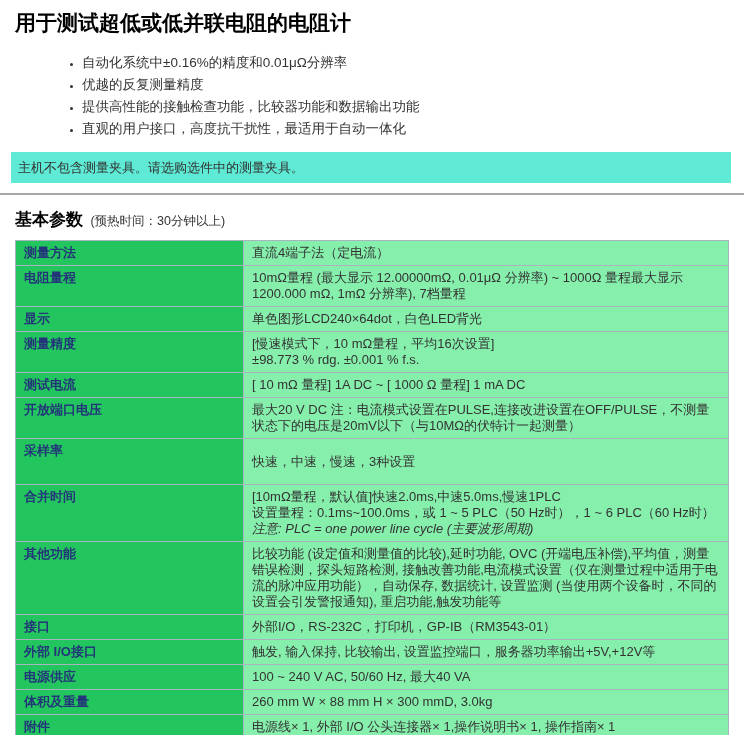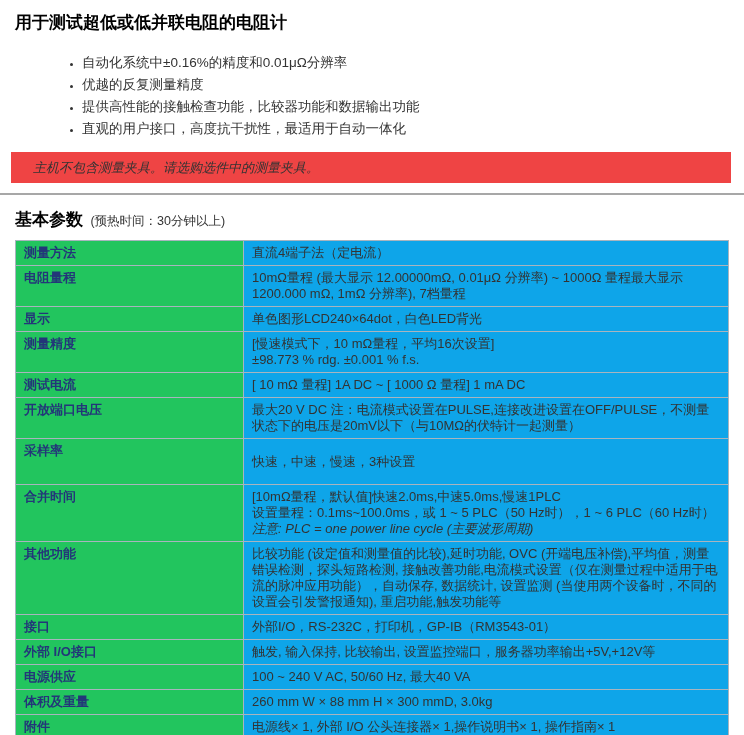--- a/index.html
+++ b/index.html
@@ -7,47 +7,46 @@
     margin: 0; padding: 0;
     width: 744px;
     background: #ffffff;
     font-family: "Liberation Sans", "DejaVu Sans", sans-serif;
     color: #333333;
   }
   .page { width: 744px; position: relative; }
 
   h1.page-title {
     margin: 12px 15px 0 15px;
-    font-size: 17px;
+    font-size: 21px;
     line-height: 22px;
     font-weight: bold;
     color: #000000;
   }
 
   ul.feature-list {
     margin: 18px 0 0 0;
     padding: 0 0 0 82px;
     list-style: disc outside;
   }
   ul.feature-list li {
     font-size: 13.5px;
     line-height: 20px;
     padding: 1px 0;
     color: #333333;
   }
   ul.feature-list li::marker { font-size: 9px; color: #333333; }
 
   .notice-box {
     margin: 12px 13px 0 11px;
-    background: #ef4444;
-    padding: 7px 22px;
+    background: #5eead4;
+    padding: 7px 7px;
     font-size: 13px;
     line-height: 17px;
     color: #333333;
-    font-style: italic;
   }
 
   hr.section-divider {
     margin: 10px 0 0 0;
     border: none;
     border-top: 2px solid #A7A7A7;
     width: 744px;
   }
 
   .section-heading { margin: 13px 12px 9px 15px; }
@@ -78,21 +77,21 @@
     width: 228px;
     background: #22c55e;
     color: #233679;
     font-weight: bold;
     vertical-align: top;
     margin-left: 41px;
   }
   td.spec-value-cell {
     color: #333333;
     vertical-align: middle;
-    background: #0ea5e9;
+    background: #86efac;
   }
   
   table.spec-table tr:nth-child(7) td { height: 46px; }
   .spec-value-line.italic { font-style: italic; }
 </style>
 </head>
 <body>
 
 <div class="page">
 

